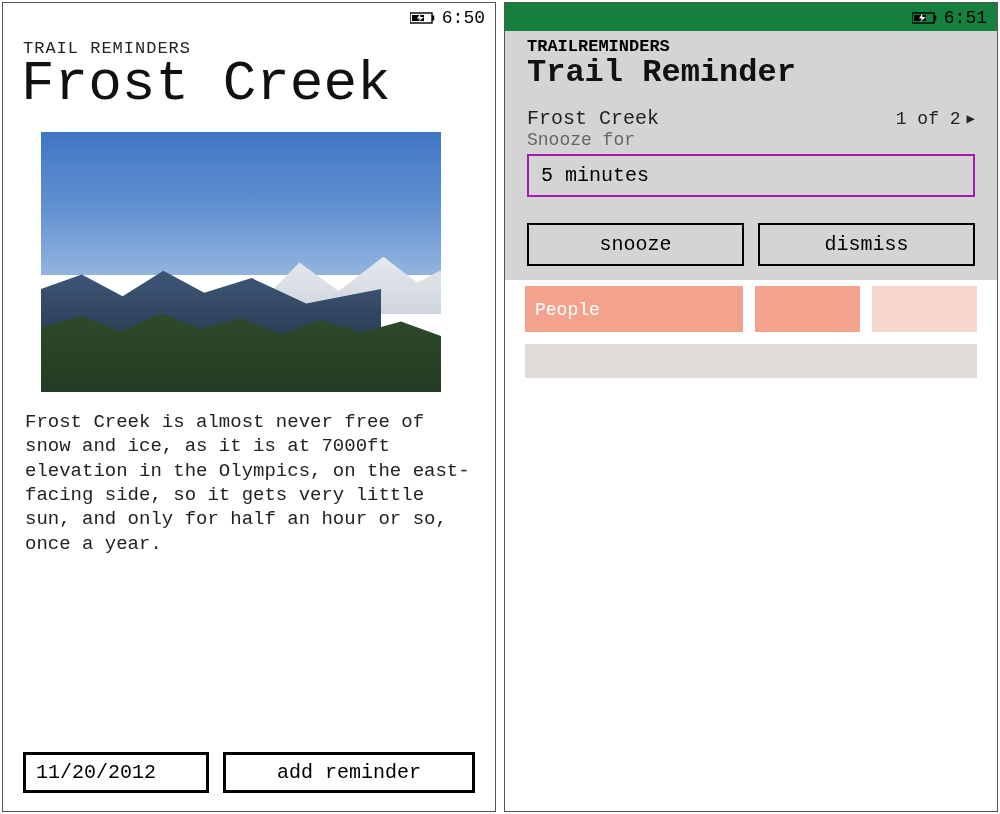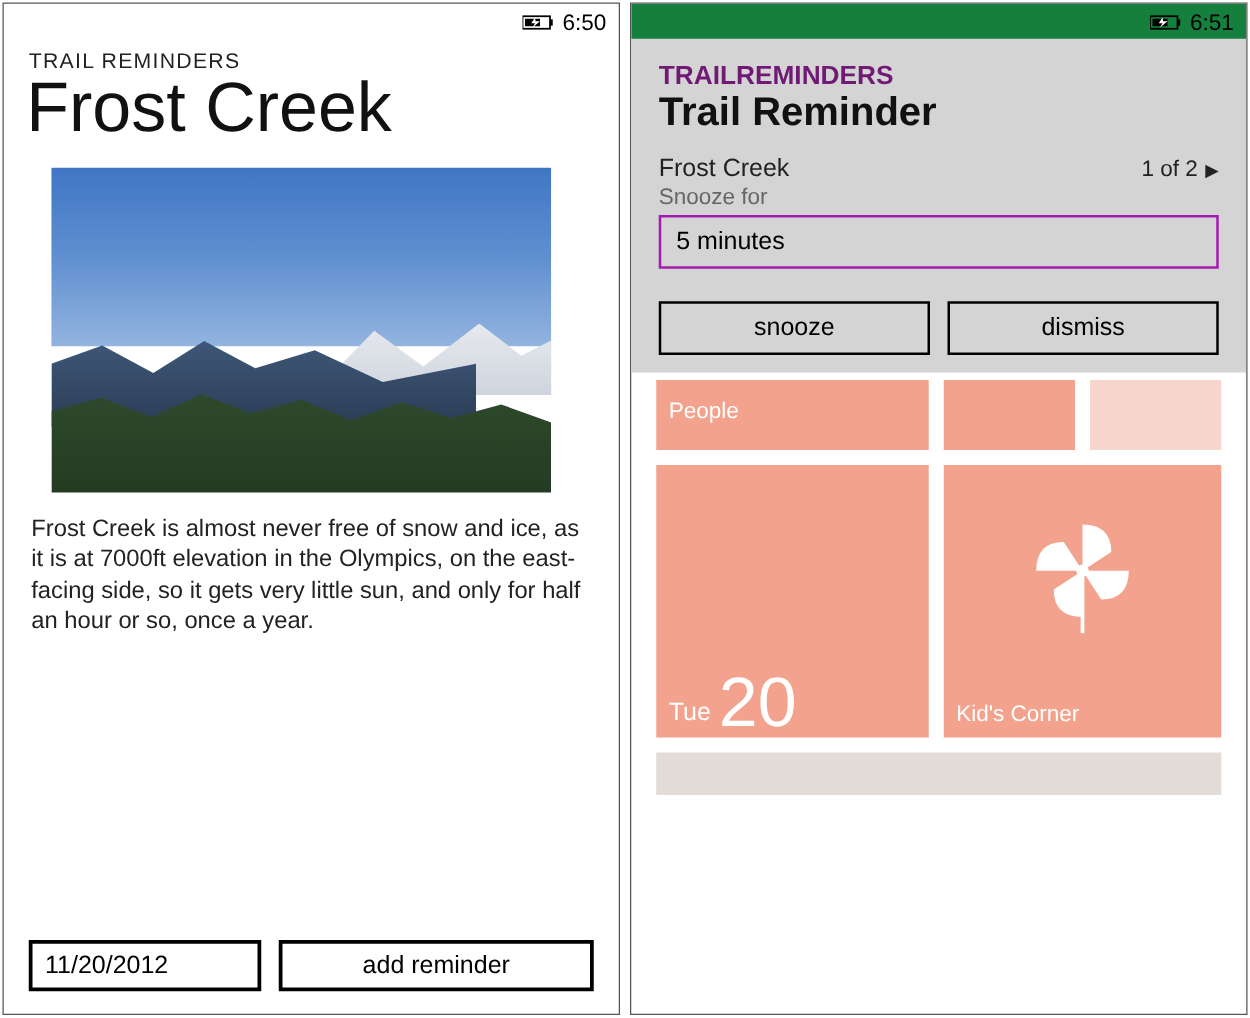--- a/index.html
+++ b/index.html
@@ -12,20 +12,21 @@
     gap: 8px;
     padding: 2px;
   }
   .phone {
     width: 494px;
     height: 810px;
     border: 1px solid #555;
     position: relative;
     overflow: hidden;
     background: #fff;
+    font-family: Liberation Mono, monospace;
   }
   
   .statusbar {
     height: 28px;
     display: flex;
     justify-content: flex-end;
     align-items: center;
     gap: 6px;
     padding: 2px 10px 0 10px;
     font-size: 18px;
@@ -109,25 +110,25 @@
   
   .right { background: #fff; }
   .right .overlay {
     background: #d4d4d4;
     padding: 0 0 14px 0;
   }
   .right .overlay-inner {
     padding: 6px 22px 0 22px;
   }
   .appheader2 {
-    font-size: 21px;
+    font-size: 17px;
     letter-spacing: 0;
     font-weight: 600;
-    color: #701a75;
-    margin-top: 12px;
+    color: #000000;
+    margin-top: 0;
   }
   .overlay-title {
     font-size: 32px;
     font-weight: 600;
     margin-top: -2px;
     color: #111;
   }
   .subrow {
     display: flex;
     justify-content: space-between;
@@ -164,21 +165,21 @@
     font-family: inherit;
     padding: 8px 0;
     cursor: pointer;
   }
   
   .tiles {
     padding: 6px 20px 0 20px;
     height: calc(100% - 28px - 470px);
     position: relative;
   }
-  .tile-row1 { display:flex; gap:12px; height:56px; }
+  .tile-row1 { display:flex; gap:12px; height:46px; }
   .tile-people {
     flex: 0 0 218px; background:#f3a28e; color:#fff;
     font-size:18px; padding: 14px 0 0 10px; position:relative;
   }
   .tile-smallgrid { flex:1; display:flex; gap:12px; }
   .tile-sq { flex:1; background:#f3a28e; }
   .tile-sq.light { background:#f7d7cd; }
   .tile-row2 { display:flex; gap:12px; height:218px; margin-top:12px; }
   .tile-cal {
     flex:0 0 218px; background:#f3a28e; color:#fff; position:relative;
@@ -261,36 +262,15 @@
   <div class="tiles">
     <div class="tile-row1">
       <div class="tile-people">
         <span>People</span>
       </div>
       <div class="tile-smallgrid">
         <div class="tile-sq"></div>
         <div class="tile-sq light"></div>
       </div>
     </div>
-    <div class="tile-row2">
-      <div class="tile-cal">
-        <span class="day">Tue</span>
-        <span class="num">20</span>
-      </div>
-      <div class="tile-kids">
-        <span class="pinwheel">
-          <svg width="90" height="100" viewBox="0 0 90 100">
-            <g fill="#fff">
-              <path d="M45 45 L45 8 Q68 8 68 30 Z"></path>
-              <path d="M45 45 L82 45 Q82 68 60 68 Z"></path>
-              <path d="M45 45 L45 82 Q22 82 22 60 Z"></path>
-              <path d="M45 45 L8 45 Q8 22 30 22 Z"></path>
-              <circle cx="45" cy="45" r="5"></circle>
-              <rect x="43.5" y="45" width="3" height="50"></rect>
-            </g>
-          </svg>
-        </span>
-        <span class="lbl">Kid's Corner</span>
-      </div>
-    </div>
     <div class="tile-row3"></div>
   </div>
 </div>
 
 </body></html>

